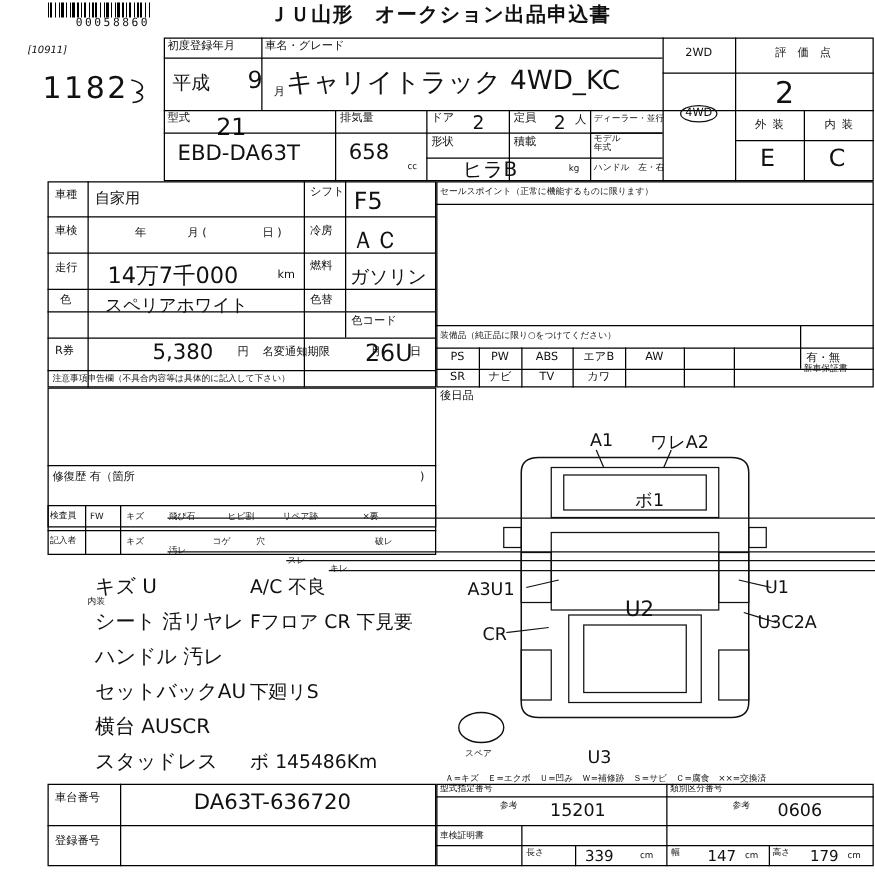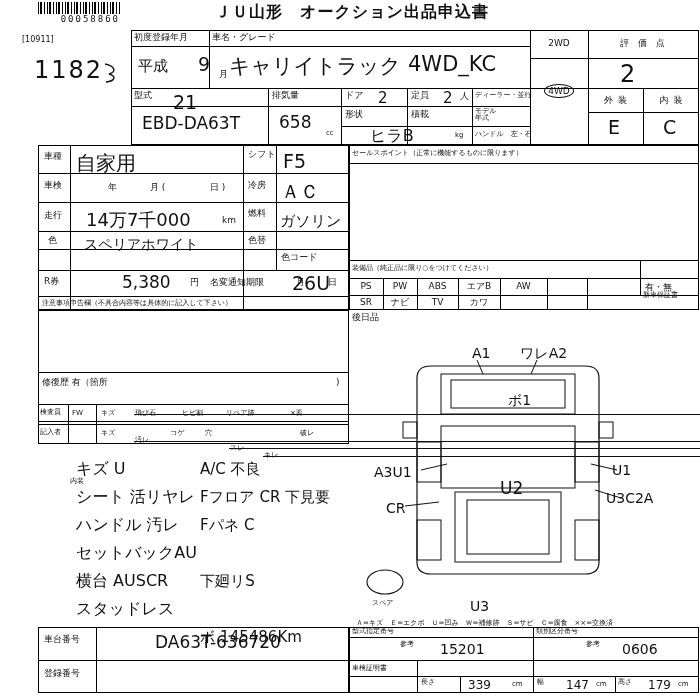--- a/index.html
+++ b/index.html
@@ -2,21 +2,21 @@
 <html><head>
 <meta charset="utf-8">
 <style>
   html,body{margin:0;padding:0;background:#fff;}
   body{width:700px;height:700px;overflow:hidden;font-family:"DejaVu Sans",sans-serif;color:#111;}
   .sheet{position:relative;width:700px;height:700px;}
   .abs{position:absolute;box-sizing:border-box;}
   .bx{position:absolute;box-sizing:border-box;border:1px solid #000;}
   .lbl{font-size:9px;line-height:1.05;}
   .lbl7{font-size:7px;line-height:1.05;}
-  .lbl8{font-size:8px;line-height:1.05;}
+  .lbl8{font-size:8px;line-height:1.05;font-style:italic;}
   .hand{font-family:"DejaVu Sans",sans-serif;color:#111;}
   .hw{font-size:15px;}
   .hwb{font-size:19px;}
   .hwbig{font-size:24px;}
   .ctr{display:flex;align-items:center;justify-content:center;}
   .vline{position:absolute;background:#000;width:1px;}
   .hline{position:absolute;background:#000;height:1px;}
   .title{font-size:16px;font-weight:bold;letter-spacing:1px;}
   .barcode{font-family:"DejaVu Sans Mono",monospace;font-size:7px;letter-spacing:-0.5px;}
   .bcbars{height:12px;background:repeating-linear-gradient(90deg,#000 0 1px,#fff 1px 2px,#000 2px 4px,#fff 4px 6px,#000 6px 7px,#fff 7px 9px);}
@@ -117,21 +117,21 @@
   <div class="hline" style="left:38px;top:173px;width:311px;"></div>
   <div class="hline" style="left:38px;top:202px;width:311px;"></div>
   <div class="hline" style="left:38px;top:231px;width:311px;"></div>
   <div class="hline" style="left:38px;top:249px;width:311px;"></div>
   <div class="hline" style="left:38px;top:270px;width:311px;"></div>
   <div class="vline" style="left:243px;top:249px;height:61px;"></div>
   <div class="vline" style="left:276px;top:249px;height:21px;"></div>
   <div class="hline" style="left:38px;top:296px;width:311px;"></div>
 
   <div class="abs lbl" style="left:44px;top:152px;">車種</div>
-  <div class="abs hand" style="left:76px;top:150px;font-size:20px;">自家用</div>
+  <div class="abs hand" style="left:76px;top:150px;font-size:12px;">自家用</div>
   <div class="abs lbl" style="left:248px;top:150px;">シフト</div>
   <div class="abs hand hwb" style="left:283px;top:150px;">F5</div>
 
   <div class="abs lbl" style="left:44px;top:181px;">車検</div>
   <div class="abs lbl" style="left:108px;top:183px;">年</div>
   <div class="abs lbl" style="left:150px;top:183px;">月 (</div>
   <div class="abs lbl" style="left:210px;top:183px;">日 )</div>
   <div class="abs lbl" style="left:248px;top:181px;">冷房</div>
   <div class="abs hand hwb" style="left:281px;top:179px;">ＡＣ</div>
 
@@ -143,21 +143,21 @@
 
   <div class="abs lbl" style="left:48px;top:236px;">色</div>
   <div class="abs hand" style="left:84px;top:236px;font-size:14px;">スペリアホワイト</div>
   <div class="abs lbl" style="left:248px;top:236px;">色替</div>
   <div class="abs lbl" style="left:281px;top:253px;">色コード</div>
   <div class="abs hand hwb" style="left:292px;top:272px;">26U</div>
 
   <div class="abs lbl" style="left:44px;top:277px;">R券</div>
   <div class="abs hand" style="left:122px;top:272px;font-size:17px;">5,380</div>
   <div class="abs lbl" style="left:190px;top:278px;">円</div>
-  <div class="abs lbl" style="left:210px;top:278px;">名変通知期限</div>
+  <div class="abs lbl" style="left:210px;top:278px;font-family:Liberation Mono, monospace;">名変通知期限</div>
   <div class="abs lbl" style="left:296px;top:278px;">月</div>
   <div class="abs lbl" style="left:328px;top:278px;">日</div>
 
   <div class="abs lbl7" style="left:42px;top:300px;">注意事項申告欄（不具合内容等は具体的に記入して下さい）</div>
 
   <div class="bx" style="left:349px;top:145px;width:350px;height:165px;"></div>
   <div class="hline" style="left:349px;top:163px;width:350px;"></div>
   <div class="hline" style="left:349px;top:260px;width:350px;"></div>
   <div class="hline" style="left:349px;top:278px;width:350px;"></div>
   <div class="hline" style="left:349px;top:295px;width:350px;"></div>
@@ -224,21 +224,20 @@
     <div>キズ U</div>
     <div>シート 活リヤレ</div>
     <div>ハンドル 汚レ</div>
     <div>セットバックAU</div>
     <div>横台 AUSCR</div>
     <div>スタッドレス</div>
   </div>
   <div class="abs hand" style="left:200px;top:455px;font-size:15px;line-height:28px;">
     <div>A/C 不良</div>
     <div>Fフロア CR 下見要</div>
-    <div>Fパネ C</div>
     <div style="margin-top:28px;">下廻リS</div>
     <div style="margin-top:28px;">ボ 145486Km</div>
   </div>
 
   <div class="diagram" style="left:355px;top:330px;width:344px;height:295px;">
     <svg width="344" height="295" viewBox="0 0 344 295">
 
       <path d="M62 48 L62 232 Q62 244 76 244 L230 244 Q244 244 244 232 L244 48 Q244 36 230 36 L76 36 Q62 36 62 48 Z" fill="none" stroke="#111" stroke-width="1.2"></path>
 
       <rect x="86" y="44" width="134" height="40" fill="none" stroke="#111" stroke-width="1"></rect>

